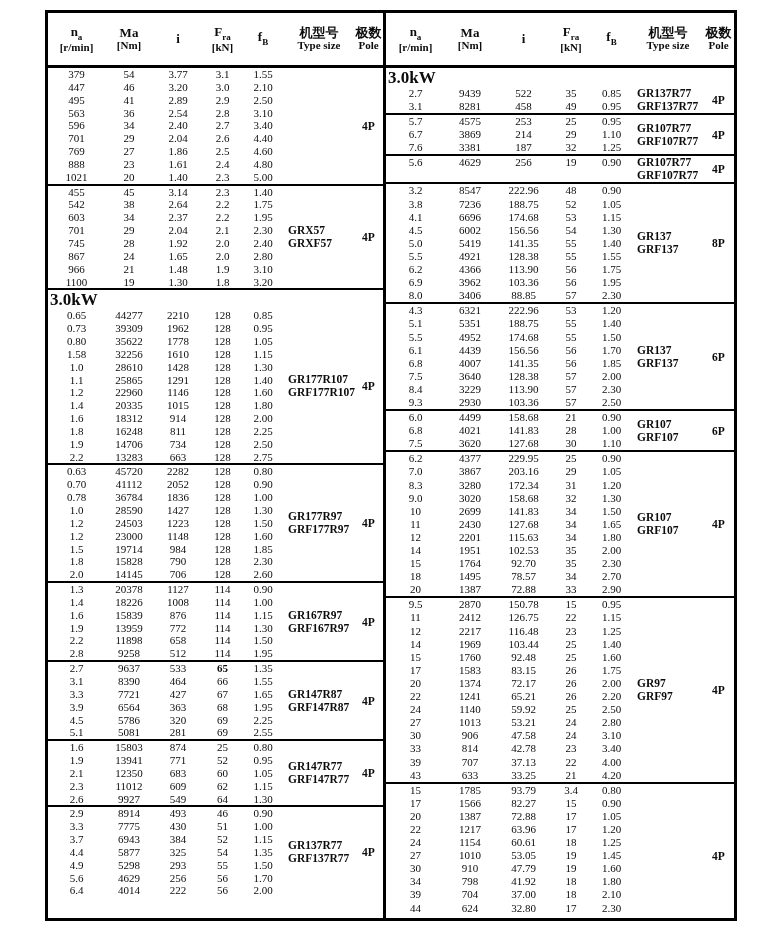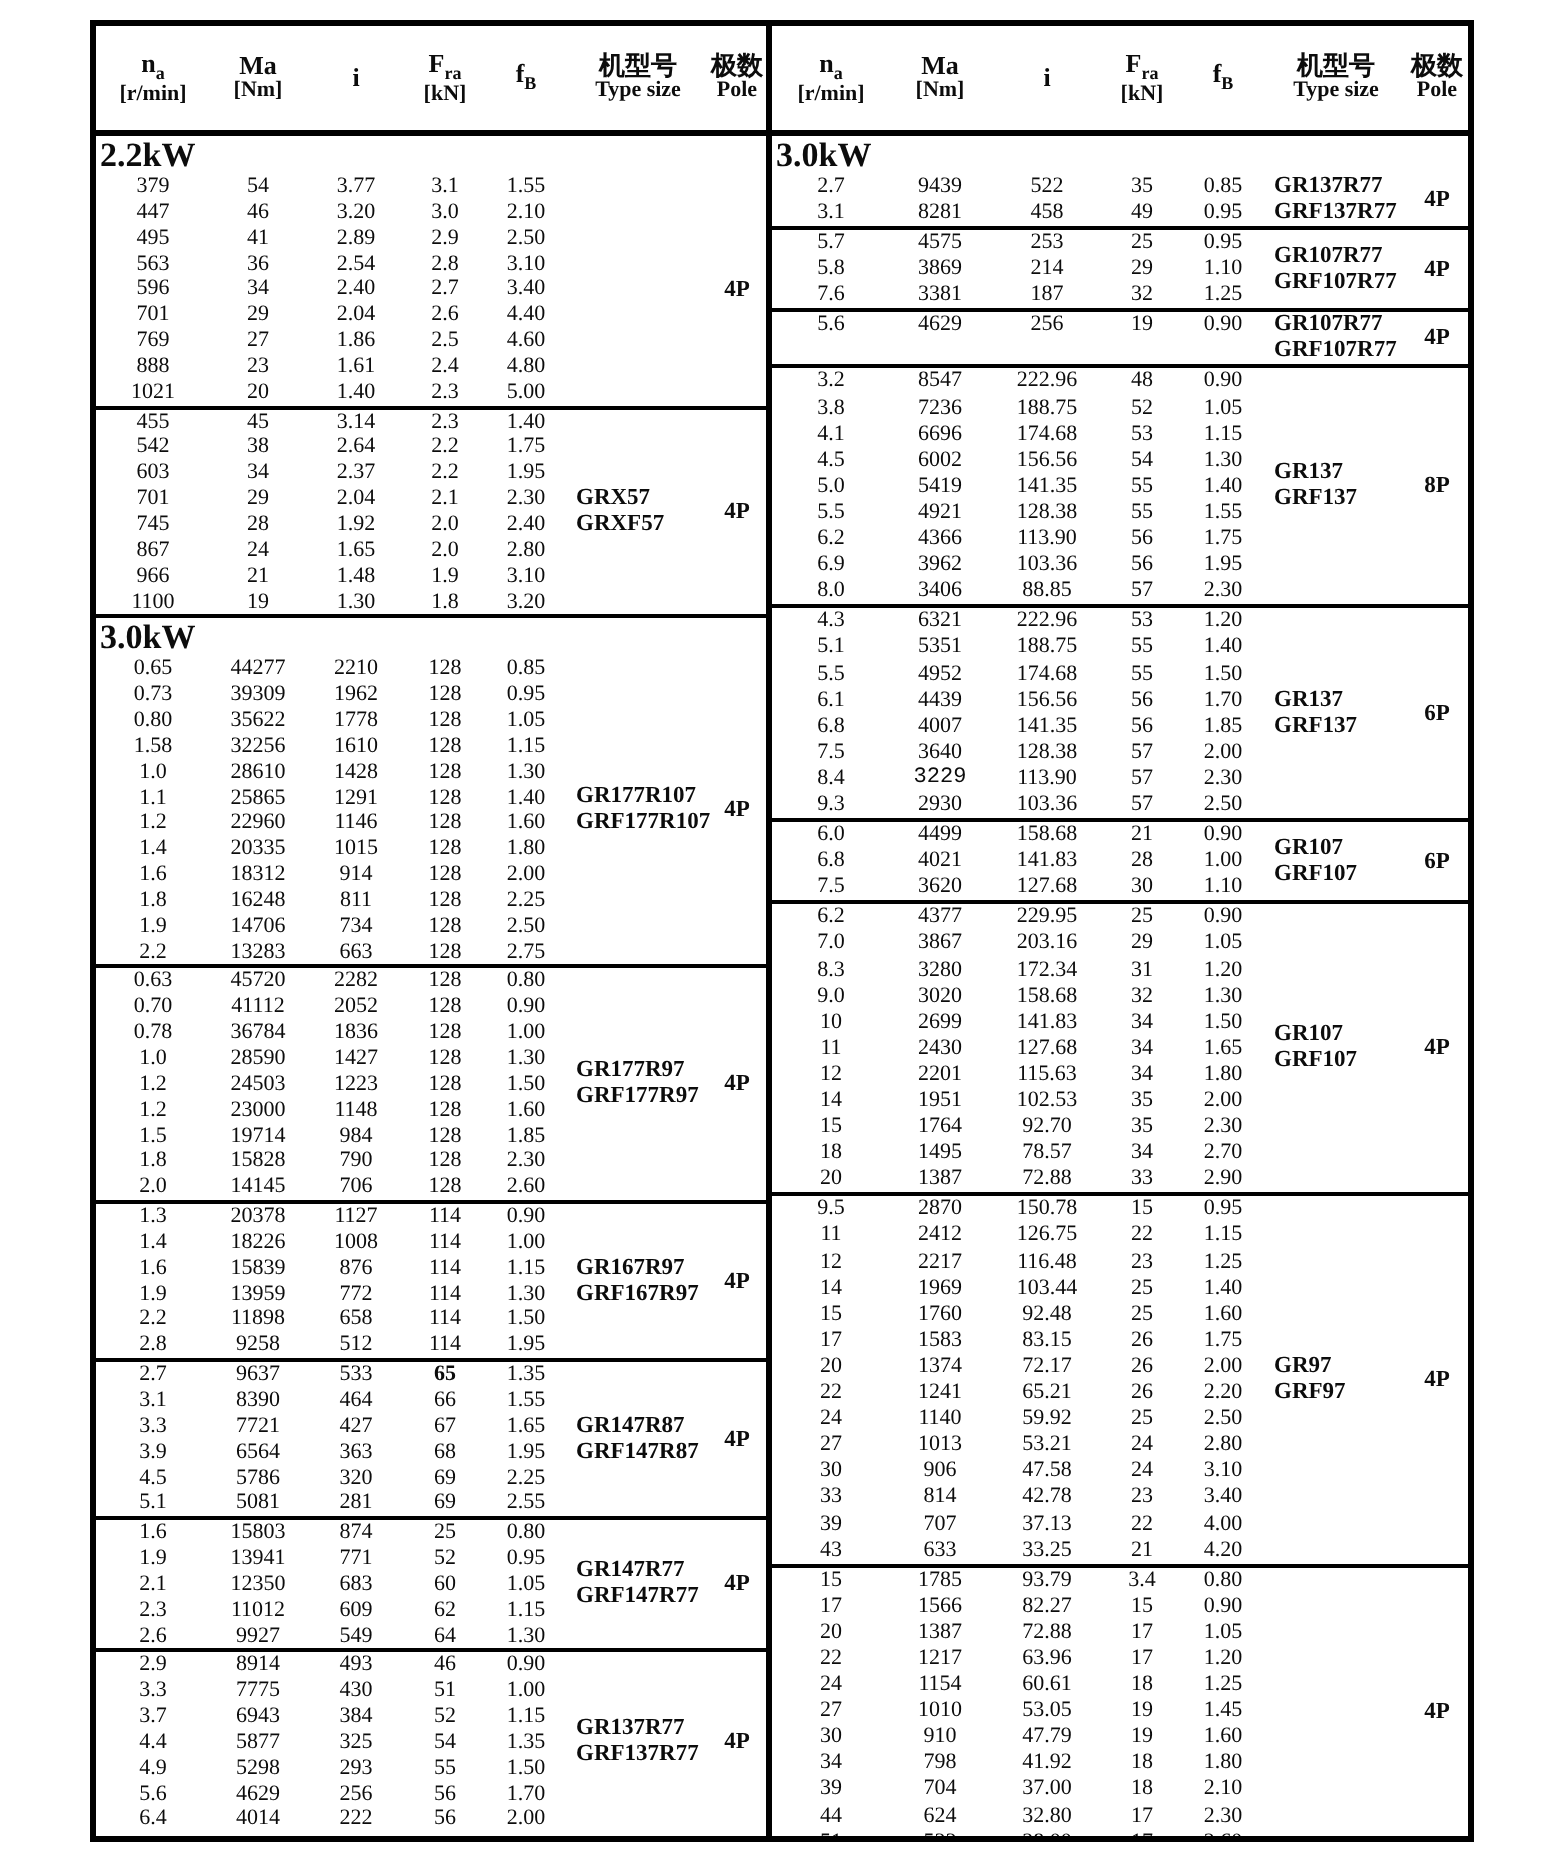--- a/index.html
+++ b/index.html
@@ -87,21 +87,20 @@
           <div class="hmain">机型号</div>
           <div class="hunit">Type size</div>
         </div>
         <div class="hcell">
           <div class="hmain">极数</div>
           <div class="hunit">Pole</div>
         </div>
       </div>
       <div class="body" id="left-body">
           <div class="section">
-            <div class="power-label">2.2kW</div>
             <div class="block">
               <div class="cell" style="grid-area: 1 / 1;">379</div>
               <div class="cell" style="grid-area: 1 / 2;">54</div>
               <div class="cell" style="grid-area: 1 / 3;">3.77</div>
               <div class="cell" style="grid-area: 1 / 4;">3.1</div>
               <div class="cell" style="grid-area: 1 / 5;">1.55</div>
               <div class="cell" style="grid-area: 2 / 1;">447</div>
               <div class="cell" style="grid-area: 2 / 2;">46</div>
               <div class="cell" style="grid-area: 2 / 3;">3.20</div>
               <div class="cell" style="grid-area: 2 / 4;">3.0</div>
@@ -512,21 +511,21 @@
                 <div>GRF137R77</div>
               </div>
               <div class="pole-cell" style="grid-area: 1 / 7 / span 2;">4P</div>
             </div>
             <div class="block">
               <div class="cell" style="grid-area: 1 / 1;">5.7</div>
               <div class="cell" style="grid-area: 1 / 2;">4575</div>
               <div class="cell" style="grid-area: 1 / 3;">253</div>
               <div class="cell" style="grid-area: 1 / 4;">25</div>
               <div class="cell" style="grid-area: 1 / 5;">0.95</div>
-              <div class="cell" style="grid-area: 2 / 1;">5.8</div>
+              <div class="cell" style="grid-area: 2 / 1;">6.7</div>
               <div class="cell" style="grid-area: 2 / 2;">3869</div>
               <div class="cell" style="grid-area: 2 / 3;">214</div>
               <div class="cell" style="grid-area: 2 / 4;">29</div>
               <div class="cell" style="grid-area: 2 / 5;">1.10</div>
               <div class="cell" style="grid-area: 3 / 1;">7.6</div>
               <div class="cell" style="grid-area: 3 / 2;">3381</div>
               <div class="cell" style="grid-area: 3 / 3;">187</div>
               <div class="cell" style="grid-area: 3 / 4;">32</div>
               <div class="cell" style="grid-area: 3 / 5;">1.25</div>
               <div class="type-cell" style="grid-area: 1 / 6 / span 3;">
@@ -624,21 +623,21 @@
               <div class="cell" style="grid-area: 5 / 2;">4007</div>
               <div class="cell" style="grid-area: 5 / 3;">141.35</div>
               <div class="cell" style="grid-area: 5 / 4;">56</div>
               <div class="cell" style="grid-area: 5 / 5;">1.85</div>
               <div class="cell" style="grid-area: 6 / 1;">7.5</div>
               <div class="cell" style="grid-area: 6 / 2;">3640</div>
               <div class="cell" style="grid-area: 6 / 3;">128.38</div>
               <div class="cell" style="grid-area: 6 / 4;">57</div>
               <div class="cell" style="grid-area: 6 / 5;">2.00</div>
               <div class="cell" style="grid-area: 7 / 1;">8.4</div>
-              <div class="cell" style="grid-area: 7 / 2; font-family: Liberation Mono, monospace;">3229</div>
+              <div class="cell" style="grid-area: 7 / 2;">3229</div>
               <div class="cell" style="grid-area: 7 / 3;">113.90</div>
               <div class="cell" style="grid-area: 7 / 4;">57</div>
               <div class="cell" style="grid-area: 7 / 5;">2.30</div>
               <div class="cell" style="grid-area: 8 / 1;">9.3</div>
               <div class="cell" style="grid-area: 8 / 2;">2930</div>
               <div class="cell" style="grid-area: 8 / 3;">103.36</div>
               <div class="cell" style="grid-area: 8 / 4;">57</div>
               <div class="cell" style="grid-area: 8 / 5;">2.50</div>
               <div class="type-cell" style="grid-area: 1 / 6 / span 8;">
                 <div>GR137</div>

